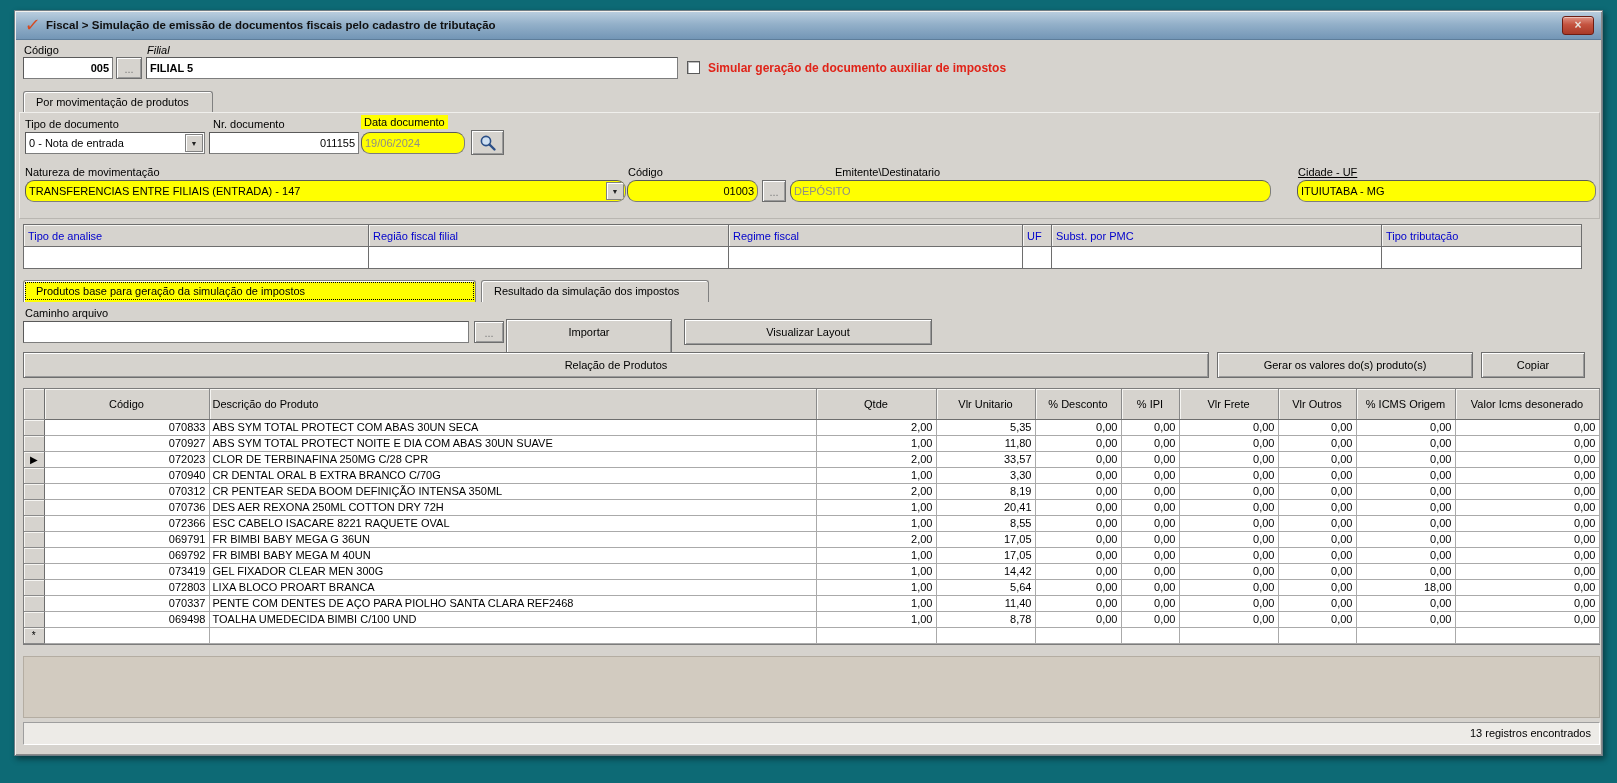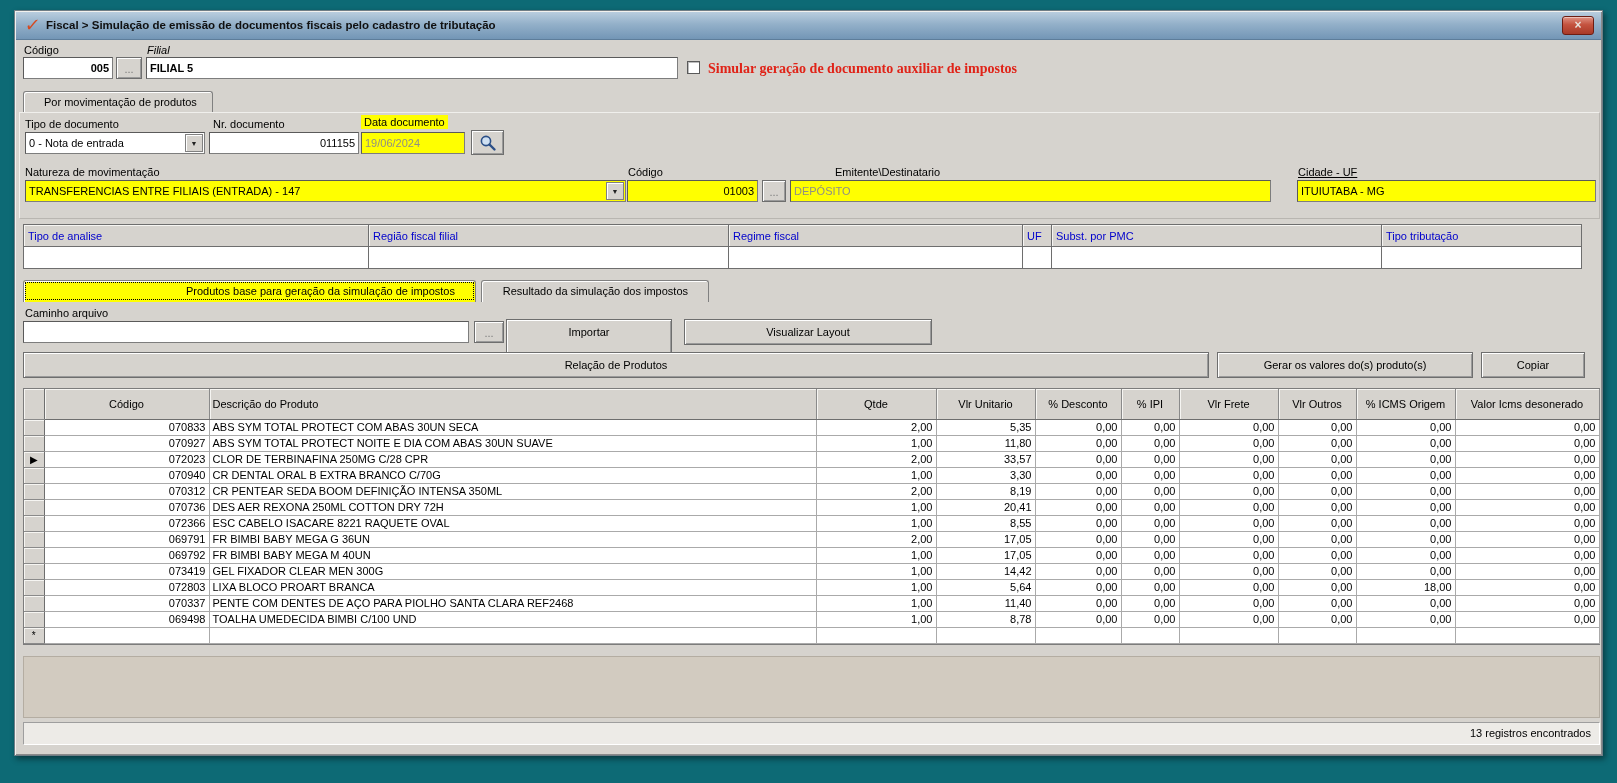--- a/index.html
+++ b/index.html
@@ -26,43 +26,43 @@
     box-shadow: inset 0 1px 0 rgba(255,255,255,.45);
   }
   .label { position:absolute; font-size:11px; color:#000; white-space:nowrap; }
   .label-yellow { background:#ffff00; padding:1px 3px; }
   .field {
     position:absolute; height:22px; background:#fff;
     border:1px solid #7d7d7d; border-top-color:#5a5a5a; border-left-color:#5a5a5a;
     padding:0 3px; line-height:20px; white-space:nowrap; overflow:hidden;
   }
   .field.right { text-align:right; }
-  .field.yellow { background:#ffff00; }
+  .field.yellow { background:#ffff00;border-radius:9px; }
   .field.bold { font-weight:bold; }
   .field.muted { color:#8f8f85; }
   .btn {
     position:absolute; background:#d6d3ce; border:1px solid #6e6e6e;
     box-shadow: inset 1px 1px 0 #ffffff, inset -1px -1px 0 #9a9a9a;
     text-align:center; cursor:pointer; line-height:22px; white-space:nowrap;
   }
   .combo-arrow {
     position:absolute; right:1px; top:1px; bottom:1px; width:18px;
     background:#d6d3ce; border:1px solid #808080;
     box-shadow: inset 1px 1px 0 #fff;
     font-size:7px; text-align:center; line-height:18px; color:#222; cursor:pointer;
   }
   .checkbox {
     position:absolute; width:13px; height:13px; background:#fff;
     border:1px solid #5a5a5a; box-shadow: inset 1px 1px 0 #bcbcbc; cursor:pointer;
   }
-  .red-label { position:absolute; color:#e02318; font-weight:bold; font-size:14px; white-space:nowrap;font-family:Liberation Serif, serif; }
+  .red-label { position:absolute; color:#e02318; font-weight:bold; font-size:12px; white-space:nowrap; }
   .tab {
     position:absolute; height:22px; background:#d6d3ce;
     border:1px solid #808080; border-bottom:none; border-radius:3px 3px 0 0;
-    text-align:right; line-height:20px; cursor:pointer; white-space:nowrap; padding:0 20px;
+    text-align:left; line-height:20px; cursor:pointer; white-space:nowrap; padding:0 12px;
     box-shadow: inset 1px 1px 0 #fff;
   }
   .tab.active-yellow { background:#ffff00; outline:1px dotted #000; outline-offset:-3px; }
   .panel {
     position:absolute; background:#d6d3ce;
     border:1px solid #b9b6b1; border-top-color:#f0efec; border-left-color:#f0efec;
   }
   table { border-collapse:collapse; table-layout:fixed; }
   .agrid { position:absolute; left:8px; top:213px; width:1558px; }
   .agrid th {

